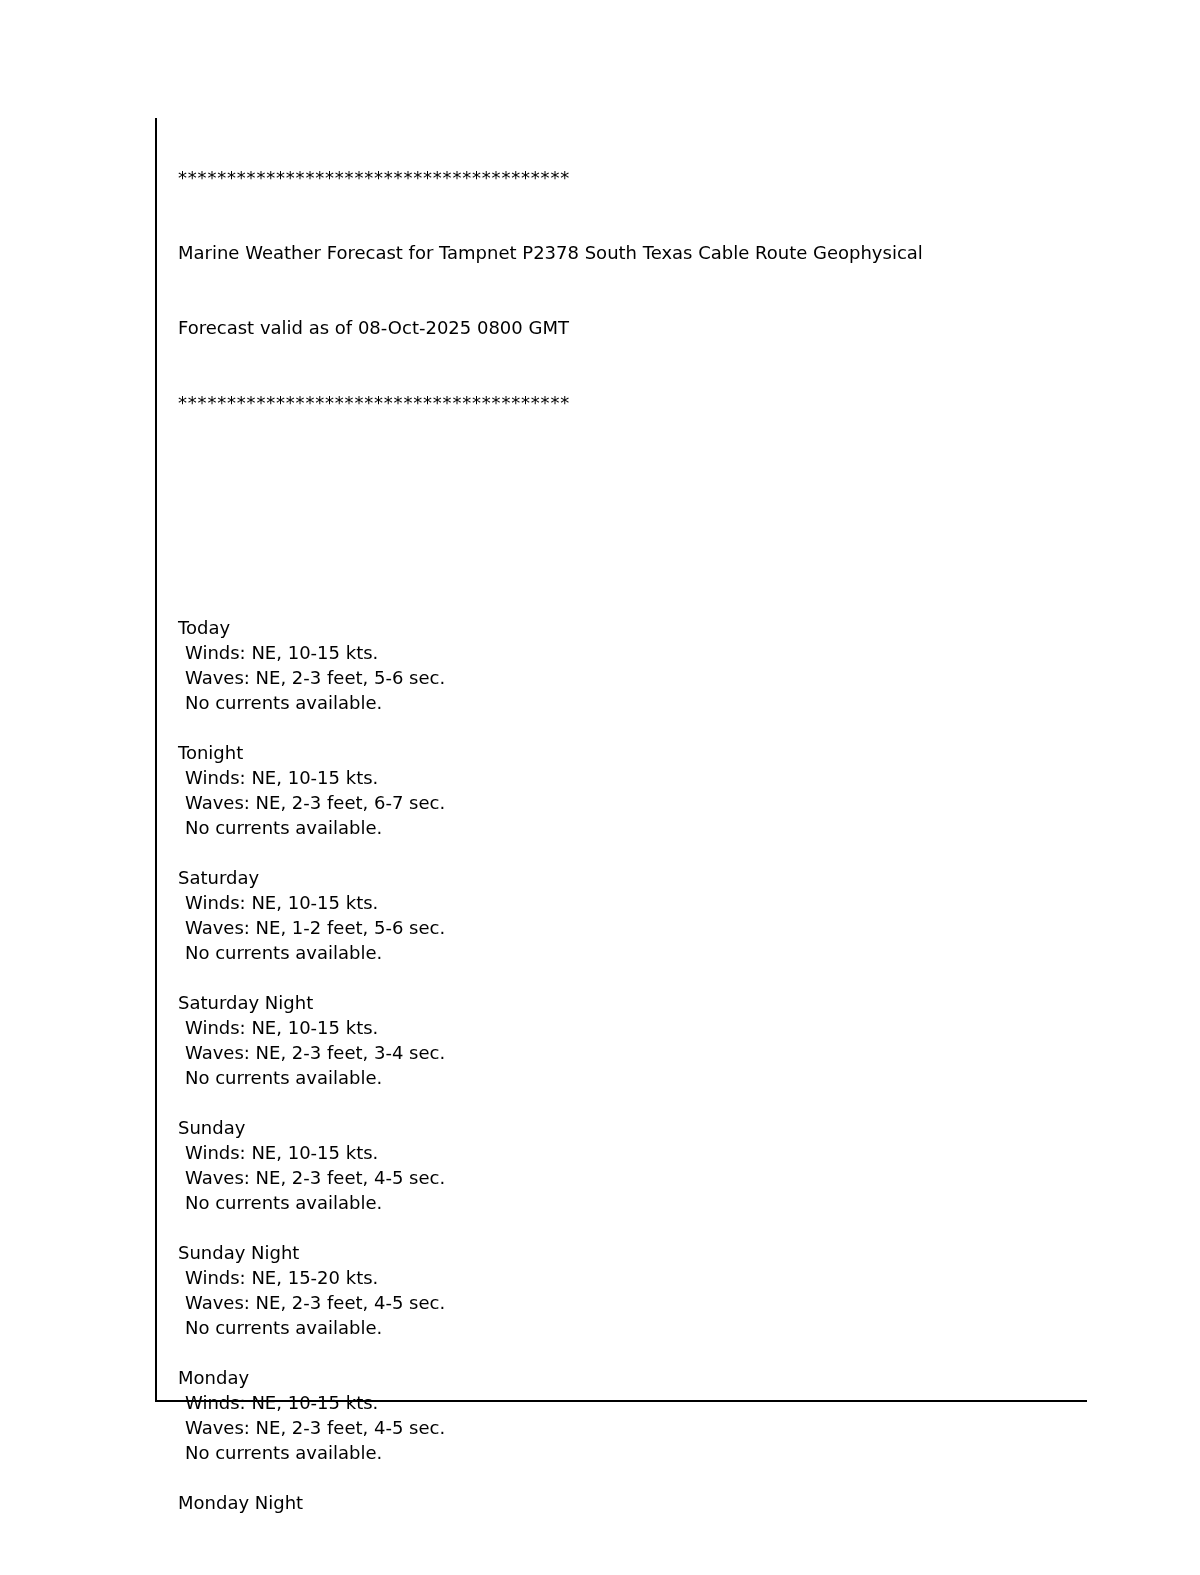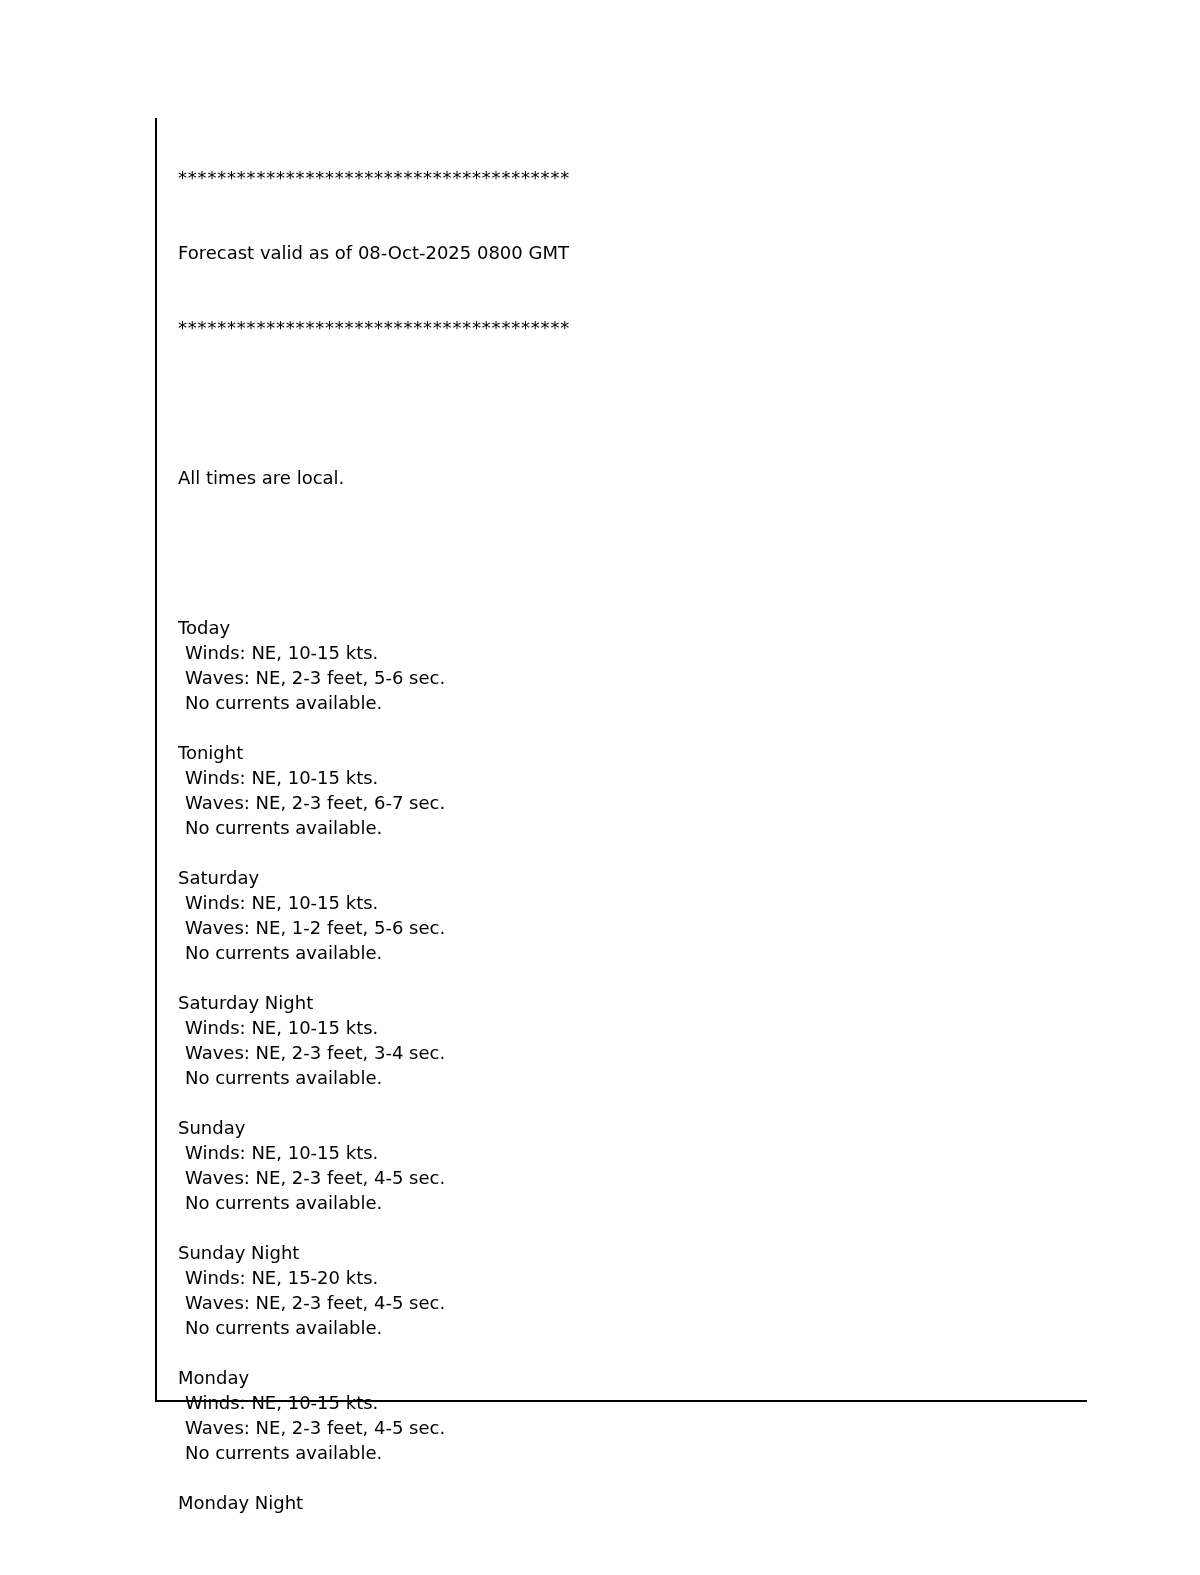--- a/index.html
+++ b/index.html
@@ -41,21 +41,21 @@
 </style>
 </head>
 <body>
 
 <div class="page">
 
   <div class="frame"></div>
 
   <div class="content">
     <div class="line sep">****************************************</div>
+    <div class="line">Marine Weather Forecast for Tampnet P2378 South Texas Cable Route Geophysical</div>
     <div class="line">Forecast valid as of 08-Oct-2025 0800 GMT</div>
     <div class="line sep">****************************************</div>
     <div class="line blank"></div>
-    <div class="line">All times are local.</div>
     <div class="line blank"></div>
     <div id="sections"><div class="line">Today</div><div class="line indent">Winds: NE, 10-15 kts.</div><div class="line indent">Waves: NE, 2-3 feet, 5-6 sec.</div><div class="line indent">No currents available.</div><div class="line blank"></div><div class="line">Tonight</div><div class="line indent">Winds: NE, 10-15 kts.</div><div class="line indent">Waves: NE, 2-3 feet, 6-7 sec.</div><div class="line indent">No currents available.</div><div class="line blank"></div><div class="line">Saturday</div><div class="line indent">Winds: NE, 10-15 kts.</div><div class="line indent">Waves: NE, 1-2 feet, 5-6 sec.</div><div class="line indent">No currents available.</div><div class="line blank"></div><div class="line">Saturday Night</div><div class="line indent">Winds: NE, 10-15 kts.</div><div class="line indent">Waves: NE, 2-3 feet, 3-4 sec.</div><div class="line indent">No currents available.</div><div class="line blank"></div><div class="line">Sunday</div><div class="line indent">Winds: NE, 10-15 kts.</div><div class="line indent">Waves: NE, 2-3 feet, 4-5 sec.</div><div class="line indent">No currents available.</div><div class="line blank"></div><div class="line">Sunday Night</div><div class="line indent">Winds: NE, 15-20 kts.</div><div class="line indent">Waves: NE, 2-3 feet, 4-5 sec.</div><div class="line indent">No currents available.</div><div class="line blank"></div><div class="line">Monday</div><div class="line indent">Winds: NE, 10-15 kts.</div><div class="line indent">Waves: NE, 2-3 feet, 4-5 sec.</div><div class="line indent">No currents available.</div><div class="line blank"></div><div class="line">Monday Night</div></div>
   </div>
 
 </div>
 
 </body></html>

